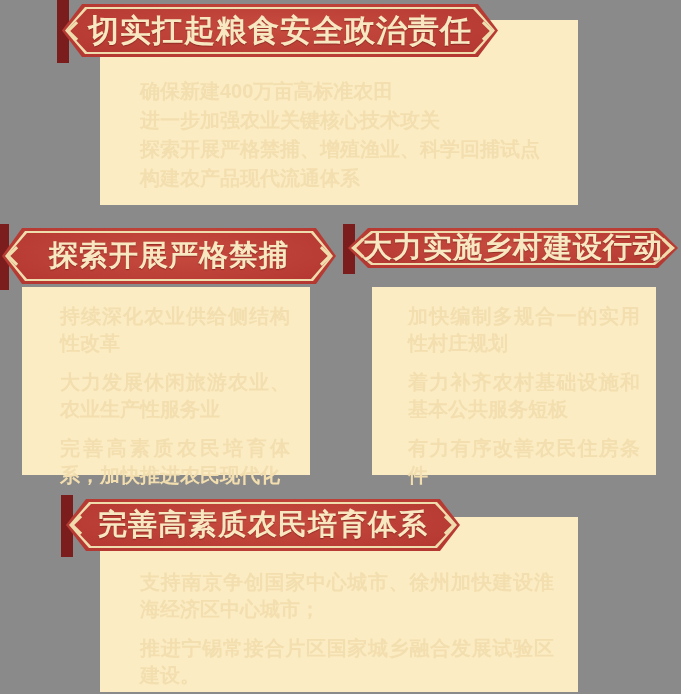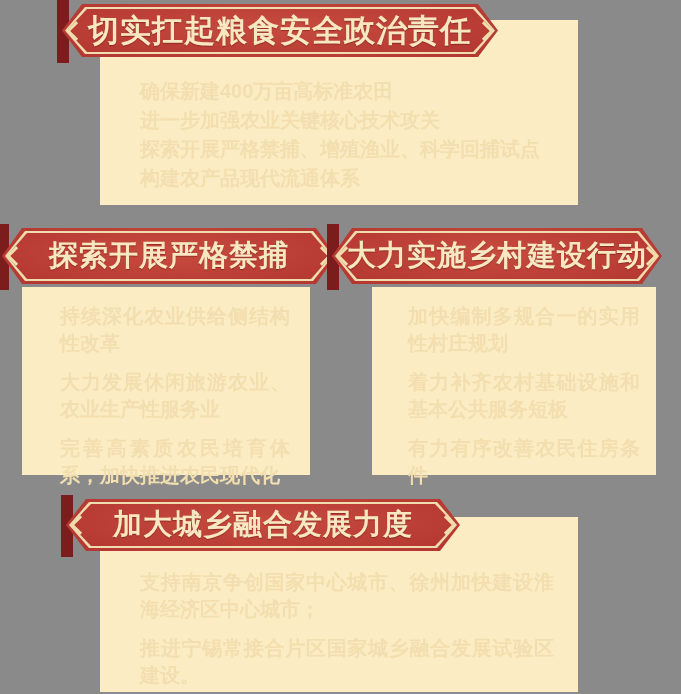--- a/index.html
+++ b/index.html
@@ -66,21 +66,21 @@
   .banner-grain{left:62px;top:4px;width:436px;height:53px;}
   .banner-grain .title{font-size:31px;}
 
   
   .box-agri{left:22px;top:287px;width:288px;height:188px;}
   .box-agri .box-items{padding:16px 20px 0 38px;}
   .banner-agri{left:2px;top:228px;width:334px;height:56px;}
 
   .box-rural{left:372px;top:287px;width:284px;height:188px;}
   .box-rural .box-items{padding:16px 16px 0 36px;}
-  .banner-rural{left:332px;top:228px;width:330px;height:56px;}
+  .banner-rural{left:348px;top:228px;width:330px;height:40px;}
 
   .banner-agri .title,.banner-rural .title,.banner-integration .title{font-size:29px;}
 
   
   .box-integration{left:100px;top:517px;width:478px;height:175px;}
   .box-integration .box-items{padding:52px 24px 0 40px;}
   .banner-integration{left:66px;top:499px;width:394px;height:52px;}
 </style>
 </head>
 <body>
@@ -145,16 +145,16 @@
         <div class="box-item">推进宁锡常接合片区国家城乡融合发展试验区建设。</div>
       </div>
   </div>
   <div class="banner banner-integration">
     <div class="fold"></div>
     <div class="shape"></div>
     <div class="outline"></div>
     <div class="core"></div>
     <div class="chev-l"></div>
     <div class="chev-r"></div>
-    <div class="title">加大城乡融合发展力度</div>
+    <div class="title">完善高素质农民培育体系</div>
   </div>
 
 </div>
 
 </body></html>

